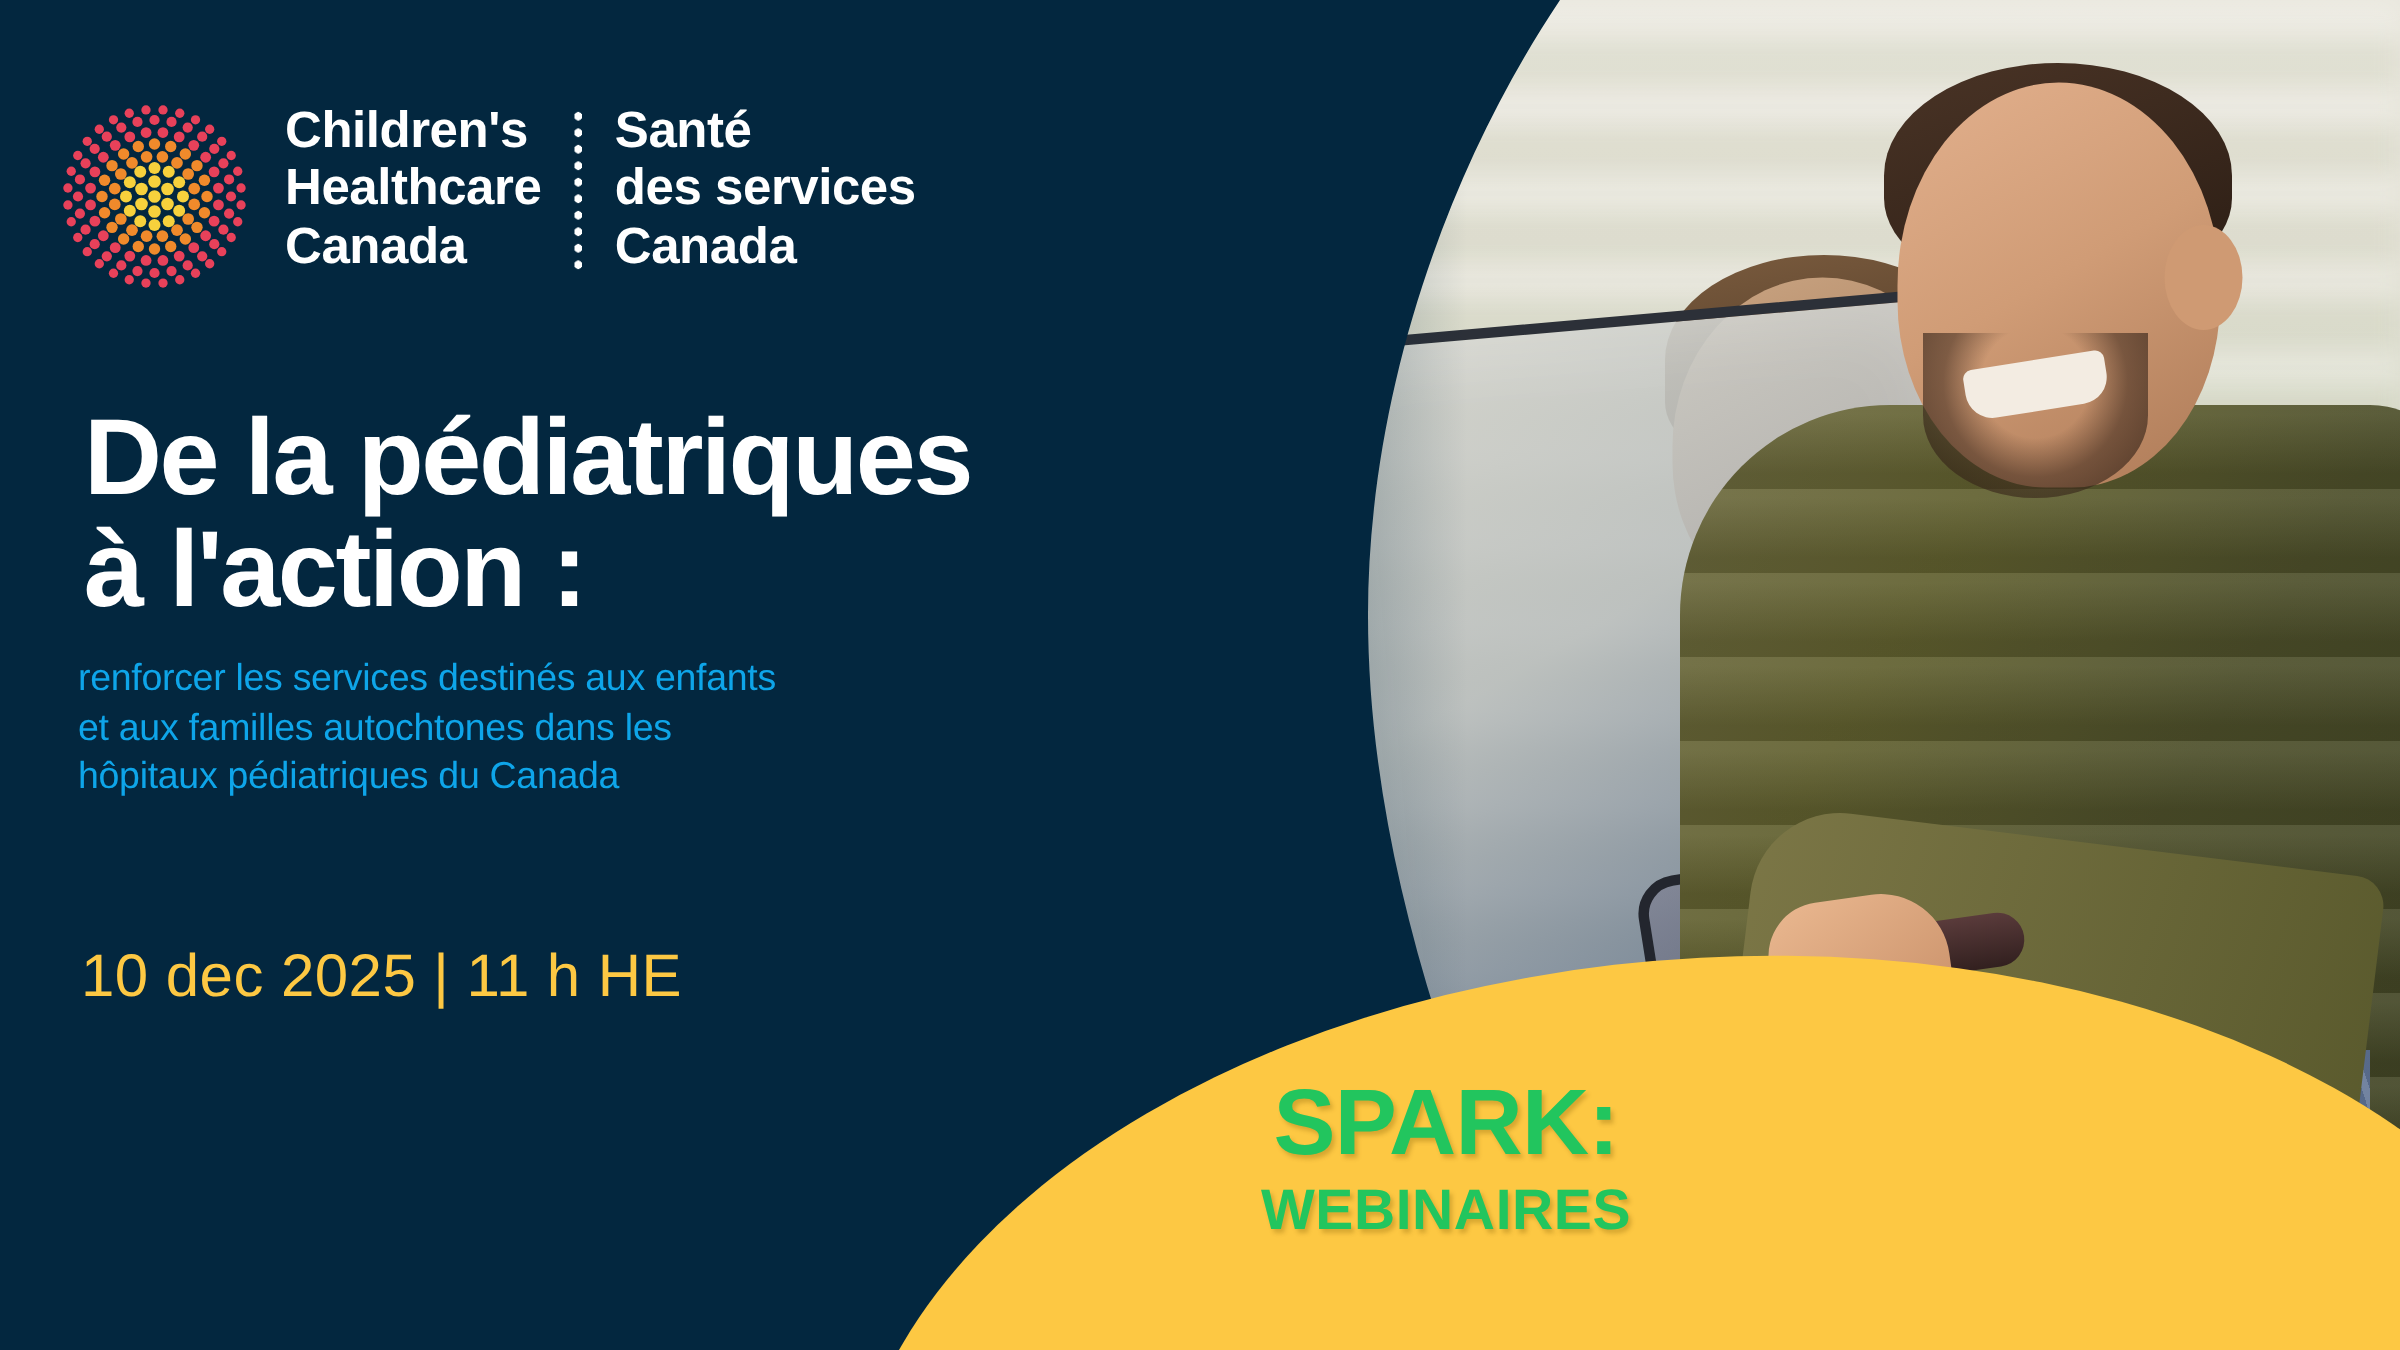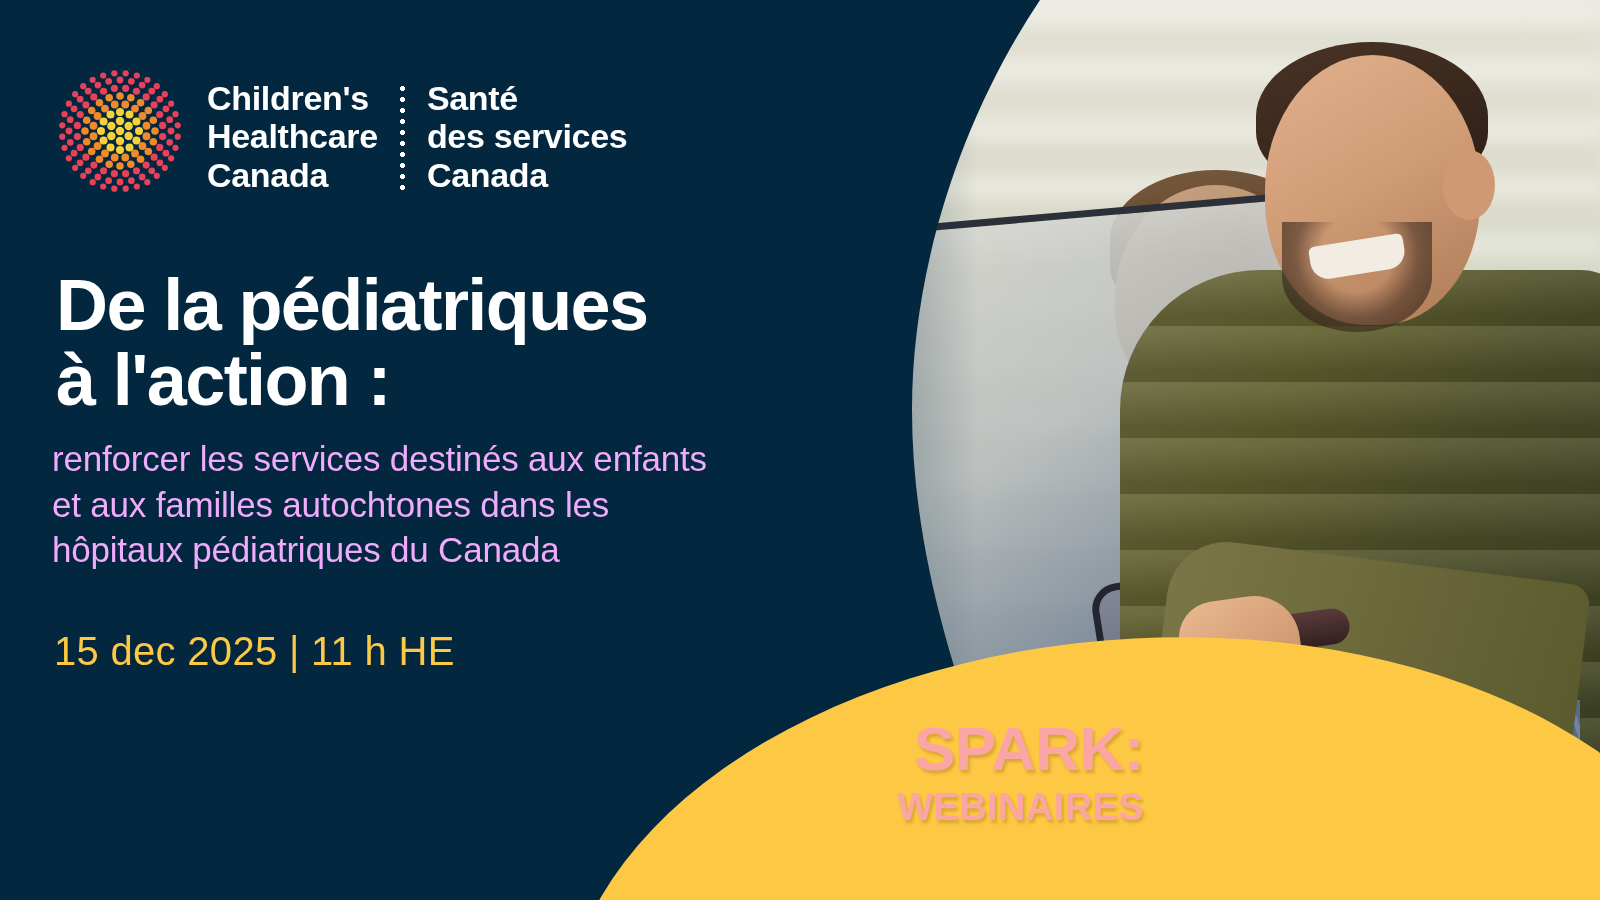--- a/index.html
+++ b/index.html
@@ -213,22 +213,22 @@
     position:absolute;
     left:560px; top:638px;
     width:1180px; height:620px;
     background:#fdc843;
     border-radius:50% 50% 0 0 / 60% 60% 0 0;
     transform:rotate(-3deg);
   }
 
   
   .logo{
-    position:absolute; left:57px; top:68px;
-    display:flex; align-items:flex-end; gap:24px;
+    position:absolute; left:40px; top:68px;
+    display:flex; align-items:flex-start; gap:24px;
   }
   .logo-mark{
     position:relative;
     width:126px; height:126px; flex:none;
   }
   .logo-mark svg{ display:block; width:126px; height:126px; }
   .logo-words{
     display:flex; align-items:stretch; gap:22px;
   }
   .logo-en, .logo-fr{
@@ -254,40 +254,40 @@
     color:#ffffff;
     font-size:72px;
     font-weight:700;
     line-height:1.04;
     letter-spacing:-1.6px;
     white-space:pre-line;
   }
   .subhead{
     position:absolute; left:52px; top:436px;
     width:860px;
-    color:#f0abfc;
-    font-size:35px;
+    color:#0ea5e9;
+    font-size:25px;
     font-weight:400;
     line-height:1.30;
     letter-spacing:-.2px;
     white-space:pre-line;
   }
   .dateline{
     position:absolute; left:54px; top:629px;
     color:#fdc843;
     font-size:40px;
     font-weight:400;
     letter-spacing:.3px;
   }
 
   
   .spark-block{
     position:absolute; left:784px; top:718px;
-    width:360px; text-align:right;
-    color:#fca5a5;
+    width:360px; text-align:center;
+    color:#22c55e;
   }
   .spark-title{
     font-size:62px; font-weight:700; line-height:1;
     letter-spacing:-.5px;
     text-shadow:2px 3px 3px rgba(120,82,0,.28);
   }
   .spark-sub{
     margin-top:8px;
     font-size:38px; font-weight:700; line-height:1;
     letter-spacing:.4px;
@@ -488,20 +488,20 @@
 des services
 Canada</div>
     </div>
   </div>
 
   <div class="headline">De la pédiatriques
 à l'action :</div>
   <div class="subhead">renforcer les services destinés aux enfants
 et aux familles autochtones dans les
 hôpitaux pédiatriques du Canada</div>
-  <div class="dateline">15 dec 2025  |  11 h HE</div>
+  <div class="dateline">10 dec 2025  |  11 h HE</div>
 
   <div class="spark-block">
     <div class="spark-title">SPARK:</div>
     <div class="spark-sub">WEBINAIRES</div>
   </div>
 
 </div>
 
 </body></html>

